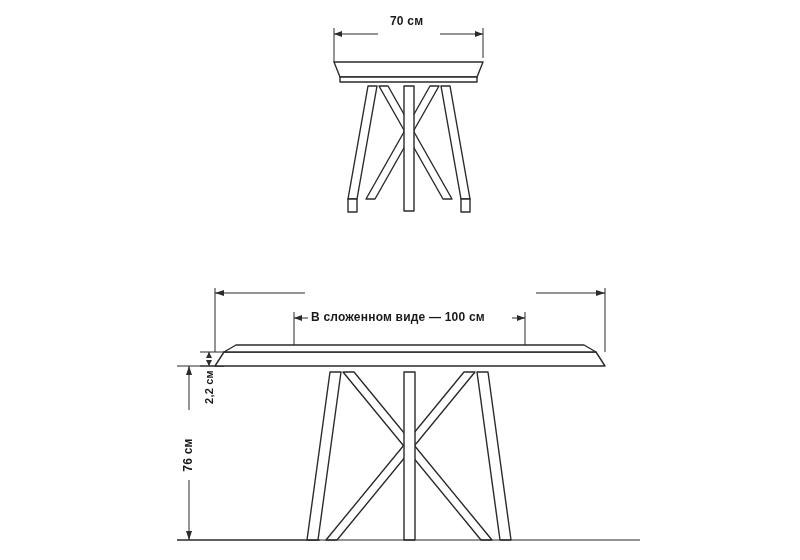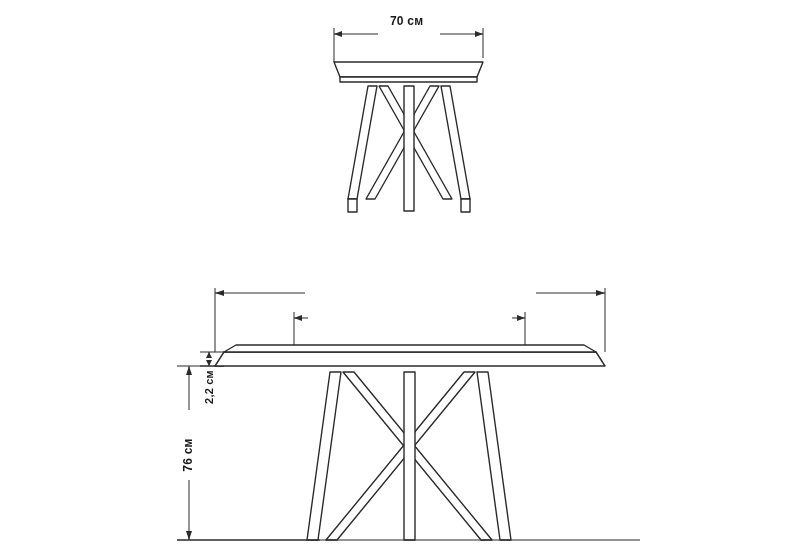--- a/index.html
+++ b/index.html
@@ -137,18 +137,19 @@
         <path d="M404,372 L415,372 L415,540 L404,540 Z"></path>
       </g>
 
       <line x1="177" y1="540" x2="640" y2="540" stroke="#2b2b2b" stroke-width="1"></line>
     </g>
   </svg>
 
   <div class="dim-label" style="left:390px; top:14px;">70 см</div>
 
 
+  <div class="dim-label" style="left:311px; top:310px;">В сложенном виде — 100 см</div>
 
   <div class="dim-label vert vert-76" style="left:158px; top:448px; width:60px; text-align:center;">76 см</div>
 
   <div class="dim-label vert vert-22" style="left:180px; top:381px; width:58px; text-align:center; font-size:11px;">2,2 см</div>
 
 </div>
 
 </body></html>

